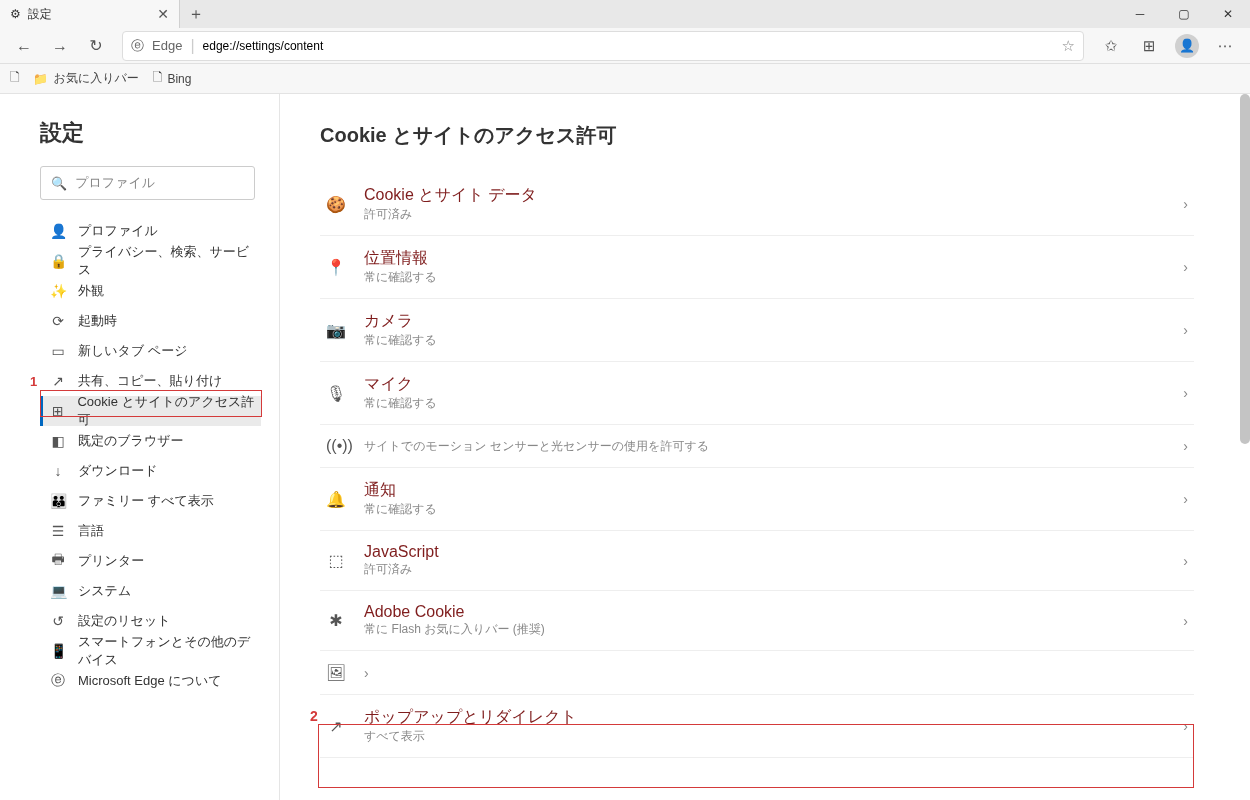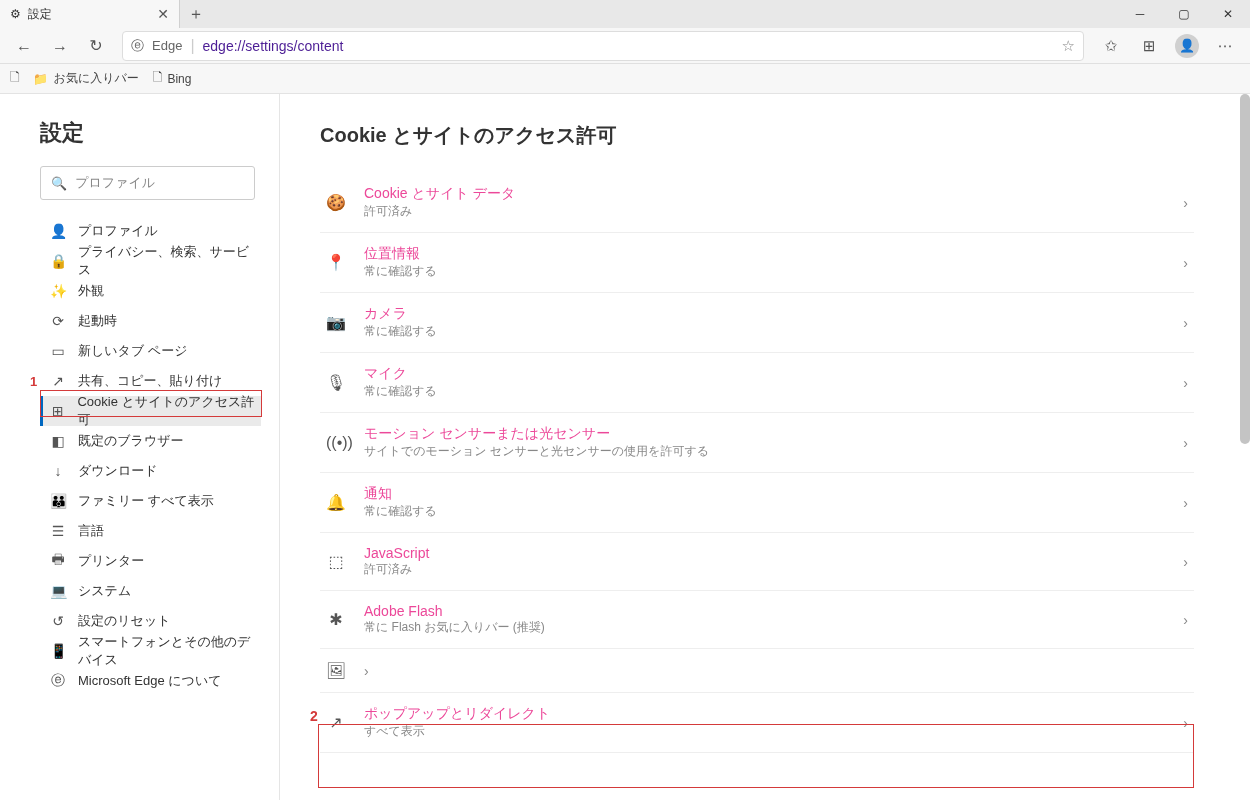--- a/index.html
+++ b/index.html
@@ -13,21 +13,21 @@
 .win-controls { margin-left: auto; display: flex; }
 .win-btn { width: 44px; display: flex; align-items: center; justify-content: center; font-size: 12px; color: #333; }
 
 
 .toolbar { height: 36px; background: #f7f7f7; display: flex; align-items: center; padding: 0 8px; gap: 4px; border-bottom: 1px solid #e0e0e0; }
 .nav-btn { width: 32px; height: 32px; display: flex; align-items: center; justify-content: center; color: #555; font-size: 16px; }
 .addr-wrap { flex: 1; display: flex; align-items: center; background: #fff; border: 1px solid #ddd; border-radius: 4px; height: 30px; padding: 0 8px; gap: 8px; margin: 0 6px; }
 .addr-icon { font-size: 13px; color: #666; }
 .addr-label { font-size: 13px; color: #666; }
 .addr-sep { color: #ccc; }
-.addr-url { font-size: 14px; color: #4c1d95; flex: 1; }
+.addr-url { font-size: 12px; color: #000000; flex: 1; }
 .addr-star { color: #888; font-size: 15px; }
 .tool-icon { width: 34px; height: 32px; display: flex; align-items: center; justify-content: center; color: #555; font-size: 15px; }
 .avatar { width: 24px; height: 24px; border-radius: 50%; background: #d0d0d0; display: flex; align-items: center; justify-content: center; font-size: 13px; color: #777; }
 
 
 .bmbar { height: 30px; background: #f7f7f7; display: flex; align-items: center; padding: 0 10px; gap: 14px; border-bottom: 1px solid #e3e3e3; }
 .bm-item { display: flex; align-items: center; gap: 5px; font-size: 12px; color: #444; }
 
 
 .content { display: flex; height: calc(800px - 28px - 36px - 30px); }
@@ -40,21 +40,21 @@
 .sb-item.active { background: #eaeaea; border-left: 3px solid #0067c0; padding-left: 7px; }
 .annotate-box1 { border: 1.5px solid #d43a3a; position: absolute; left: 40px; top: 390px; width: 222px; height: 27px; pointer-events: none; z-index: 10; }
 .annotate-num1 { position: absolute; left: 30px; top: 374px; color: #d43a3a; font-size: 13px; font-weight: bold; z-index: 10; }
 
 .main { flex: 1; padding: 28px 56px 28px 40px; overflow-y: auto; position: relative; }
 .main-title { font-size: 20px; font-weight: 600; margin-bottom: 24px; }
 .row { display: flex; align-items: center; padding: 12px 6px; border-top: 1px solid #eee; gap: 18px; cursor: pointer; }
 .row:first-of-type { border-top: none; }
 .row-icon { width: 20px; text-align: center; color: #555; font-size: 16px; }
 .row-body { flex: 1; }
-.row-title { font-size: 14px; color: #ec4899; }
+.row-title { font-size: 16px; color: #7f1d1d; }
 .row-sub { font-size: 12px; color: #888; margin-top: 0; }
 .row-chev { color: #888; font-size: 14px; }
 
 .annotate-box2 { border: 1.5px solid #d43a3a; position: absolute; pointer-events: none; z-index: 10; }
 .annotate-num2 { position: absolute; color: #d43a3a; font-size: 14px; font-weight: bold; z-index: 10; }
 
 .scroll-indicator { position: absolute; right: 0; top: 94px; width: 10px; height: 350px; background: #c4c4c4; border-radius: 5px; }
 </style>
 </head>
 <body>
@@ -215,21 +215,20 @@
           <div class="row-icon">🎙</div>
           <div class="row-body">
             <div class="row-title">マイク</div>
             <div class="row-sub">常に確認する</div>
           </div>
           <div class="row-chev">›</div>
         </div>
         <div class="row" id="row-4">
           <div class="row-icon">((•))</div>
           <div class="row-body">
-            <div class="row-title">モーション センサーまたは光センサー</div>
             <div class="row-sub">サイトでのモーション センサーと光センサーの使用を許可する</div>
           </div>
           <div class="row-chev">›</div>
         </div>
         <div class="row" id="row-5">
           <div class="row-icon">🔔</div>
           <div class="row-body">
             <div class="row-title">通知</div>
             <div class="row-sub">常に確認する</div>
           </div>
@@ -239,21 +238,21 @@
           <div class="row-icon">⬚</div>
           <div class="row-body">
             <div class="row-title">JavaScript</div>
             <div class="row-sub">許可済み</div>
           </div>
           <div class="row-chev">›</div>
         </div>
         <div class="row" id="row-7">
           <div class="row-icon">✱</div>
           <div class="row-body">
-            <div class="row-title">Adobe Flash</div>
+            <div class="row-title">Adobe Cookie</div>
             <div class="row-sub">常に Flash お気に入りバー (推奨)</div>
           </div>
           <div class="row-chev">›</div>
         </div>
         <div class="row" id="row-8">
           <div class="row-icon">🖼</div>
           <div class="row-chev">›</div>
         </div>
         <div class="row" id="row-9">
           <div class="row-icon">↗</div>

